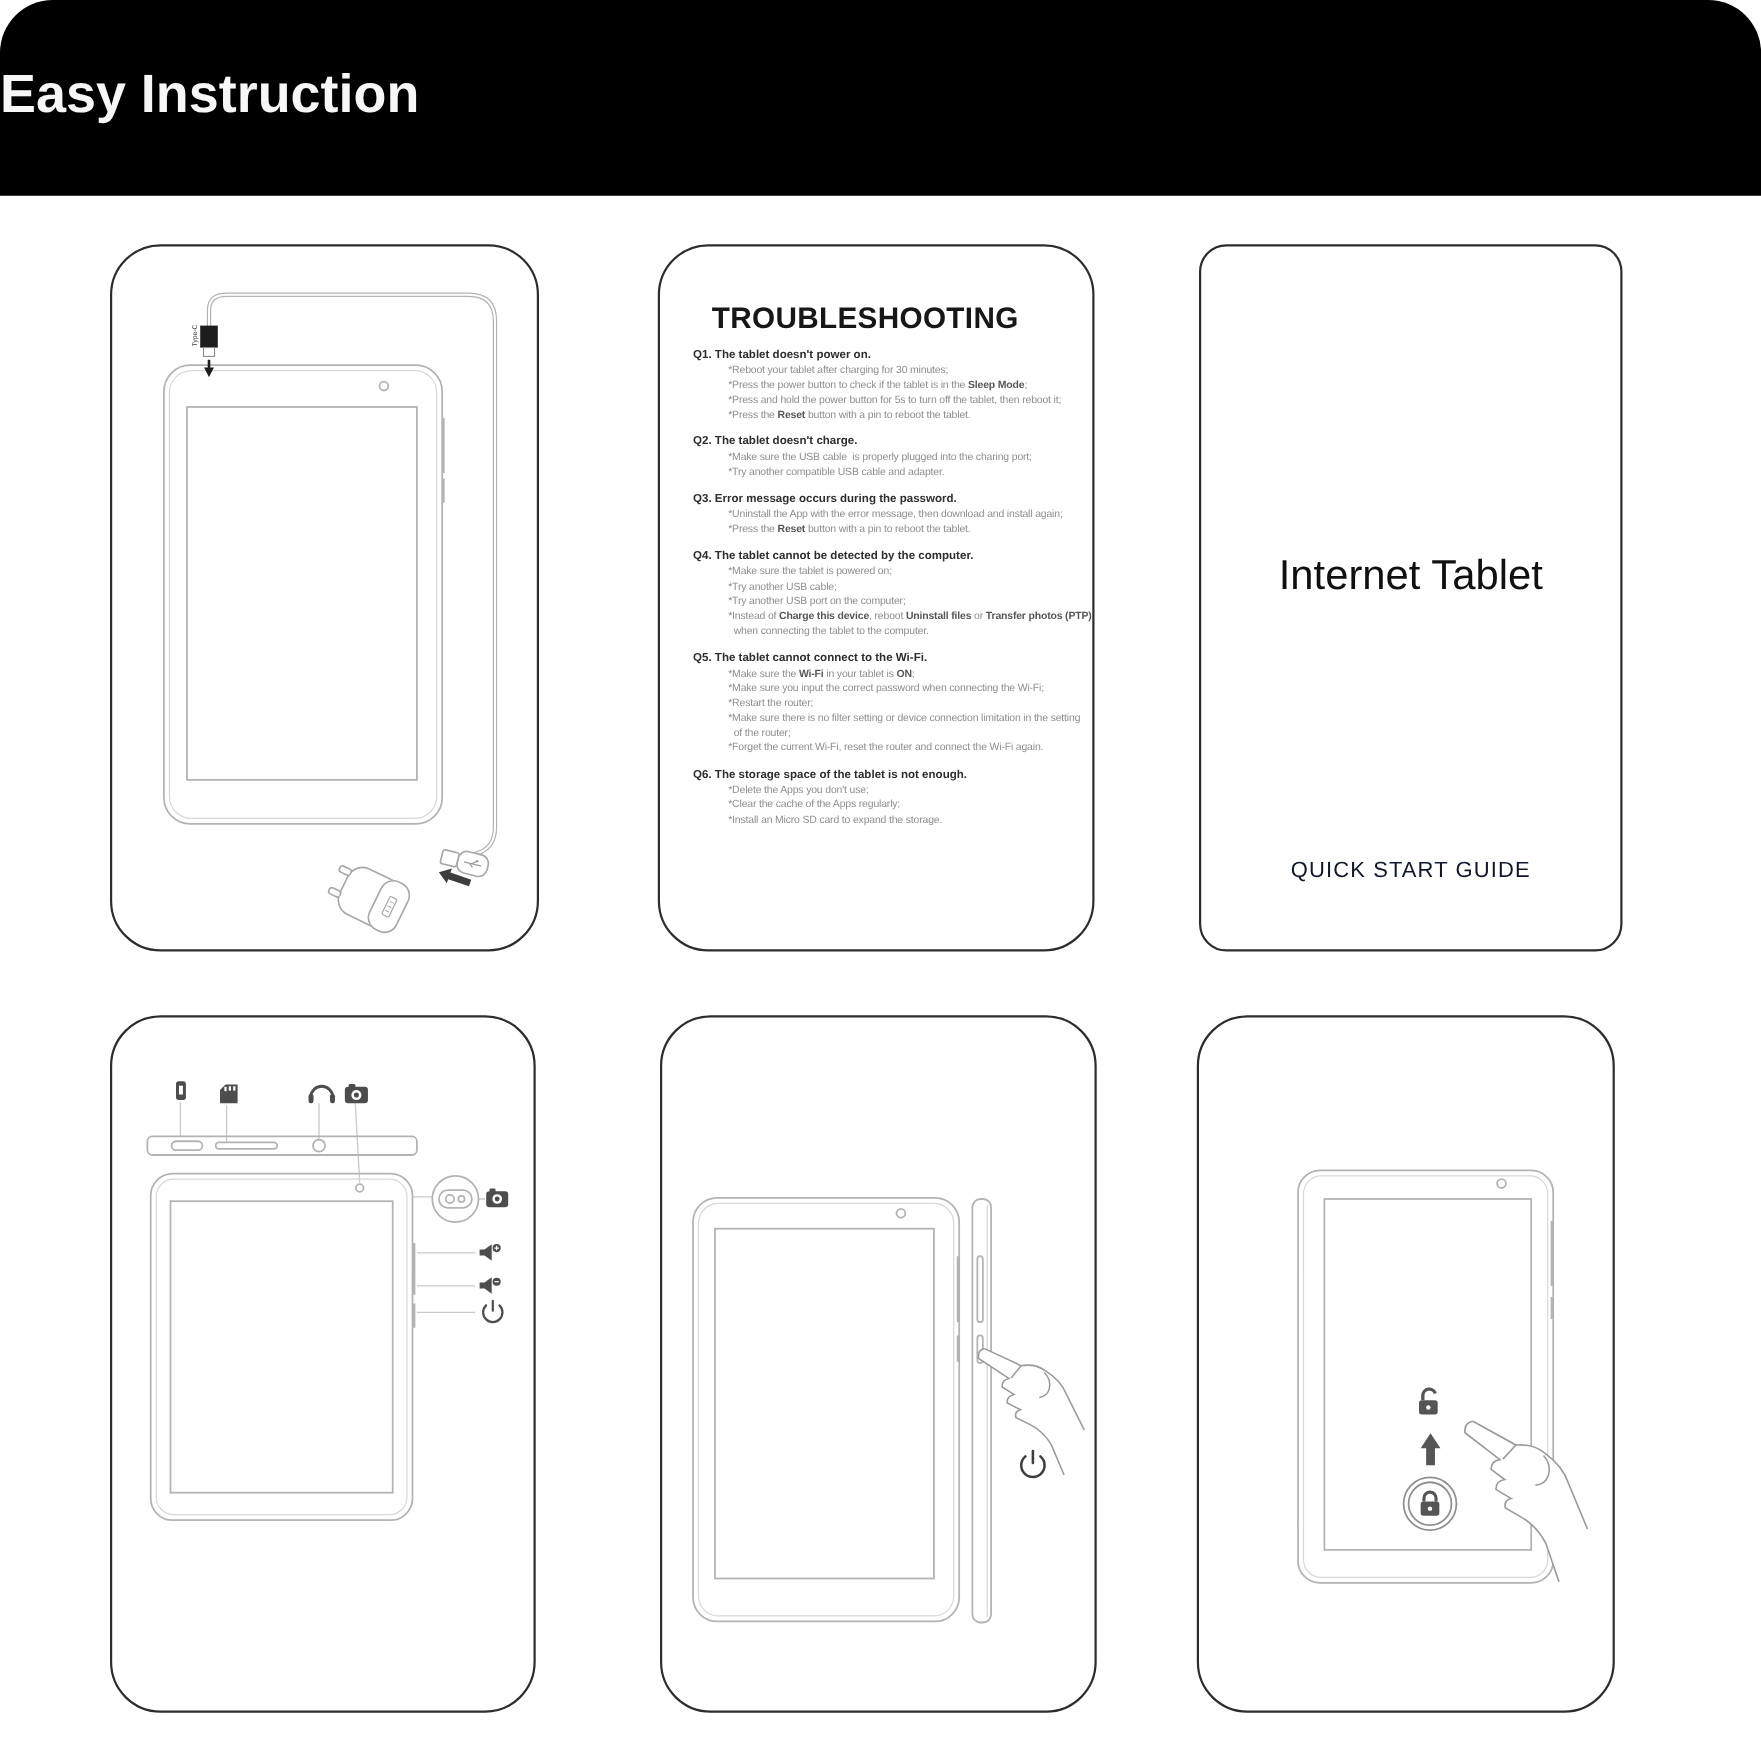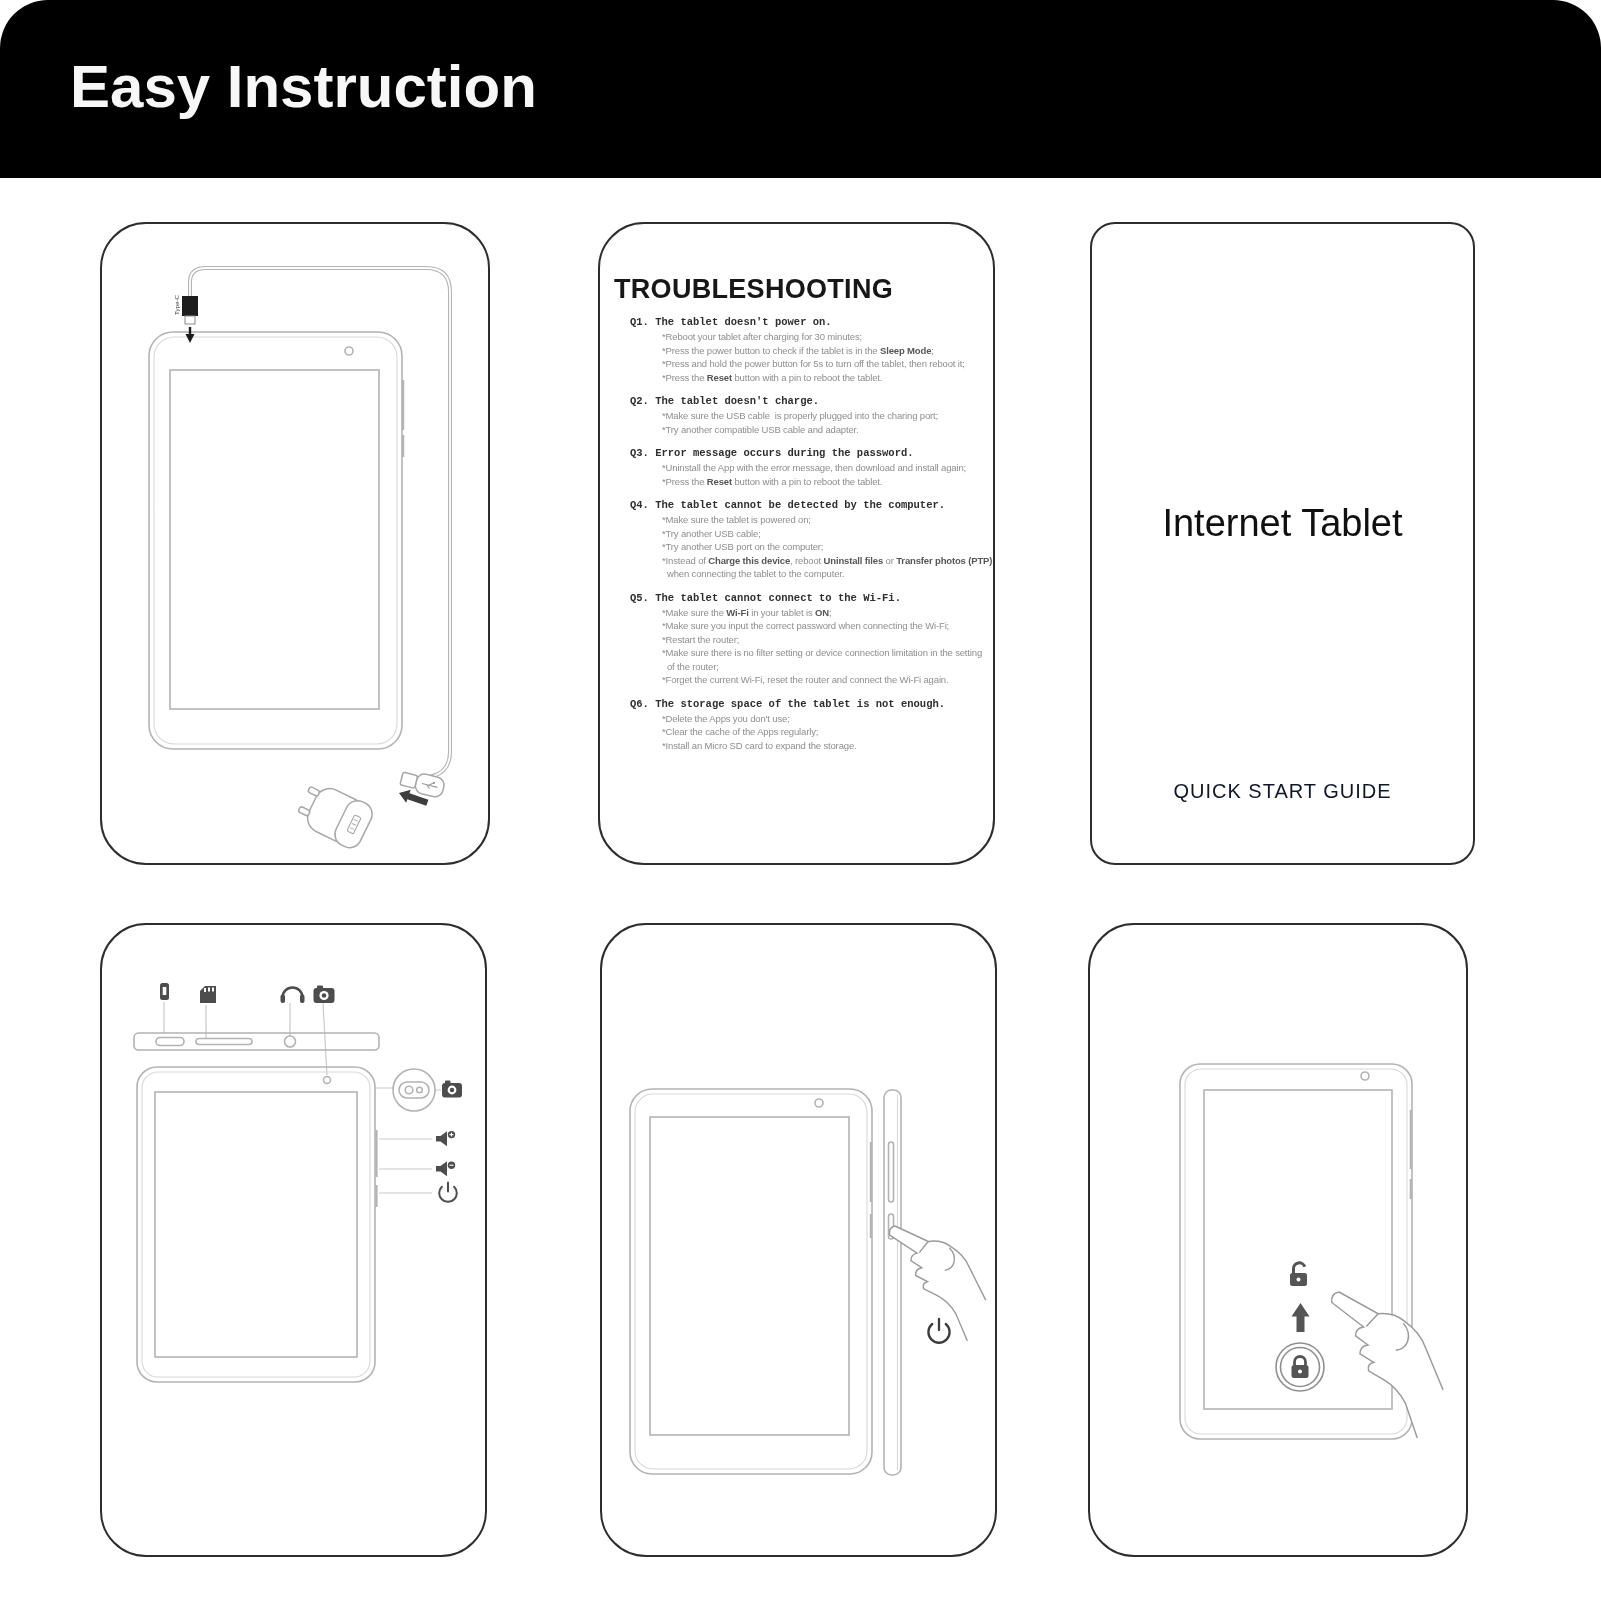--- a/index.html
+++ b/index.html
@@ -2,38 +2,38 @@
 <html><head>
 <meta charset="utf-8">
 <style>
   html,body{margin:0;padding:0;background:#ffffff;width:1601px;height:1601px;overflow:hidden;
     font-family:"Liberation Sans", sans-serif;}
   .page{position:relative;width:1601px;height:1601px;background:#fff;}
 
   
   .header{position:absolute;left:0;top:0;width:1601px;height:178px;background:#000;
     border-radius:48px 48px 0 0;display:flex;align-items:center;}
-  .header .title{color:#f7f7f7;font-size:60px;font-weight:700;letter-spacing:0px;
-    padding-left:70px;padding-bottom:6px;}
+  .header .title{color:#f7f7f7;font-size:49px;font-weight:700;letter-spacing:0px;
+    padding-bottom:6px;}
 
   
   .panel{position:absolute;background:#fff;border:2px solid #2d2d2d;border-radius:46px;
     box-sizing:border-box;overflow:hidden;}
   #panel-charging{left:100px;top:222px;width:390px;height:643px;}
   #panel-trouble {left:598px;top:222px;width:397px;height:643px;}
   #panel-cover   {left:1090px;top:222px;width:385px;height:643px;border-radius:25px;}
   #panel-ports   {left:100px;top:923px;width:387px;height:634px;}
   #panel-power   {left:600px;top:923px;width:397px;height:634px;}
   #panel-unlock  {left:1088px;top:923px;width:380px;height:634px;}
   .panel svg{position:absolute;left:0;top:0;}
 
   
-  .ts-title{margin:50px 0 4px 14px;font-size:27px;font-weight:700;color:#171717;letter-spacing:.3px;}
+  .ts-title{margin:50px 0 4px 47px;font-size:27px;font-weight:700;color:#171717;letter-spacing:.3px;}
   .qa{margin:6px 0 0 30px;}
-  .qa-q{font-size:10.5px;font-weight:700;color:#2e2e2e;margin:11px 0 2px 0;white-space:pre;font-family:Liberation Mono, monospace;}
+  .qa-q{font-size:10.5px;font-weight:700;color:#2e2e2e;margin:11px 0 2px 0;white-space:pre;}
   .qa-a{font-size:9.5px;color:#8e8e8e;line-height:13.5px;letter-spacing:-0.15px;white-space:pre;margin-left:32px;}
   .qa-a b{color:#565656;font-weight:700;}
 
   
   .cover-title{margin-top:278px;text-align:center;font-size:38px;color:#101010;font-weight:400;}
   .cover-sub{position:absolute;left:0;width:100%;top:556px;text-align:center;font-size:20px;
     color:#0f172a;letter-spacing:1px;font-weight:400;}
 </style>
 </head>
 <body>

